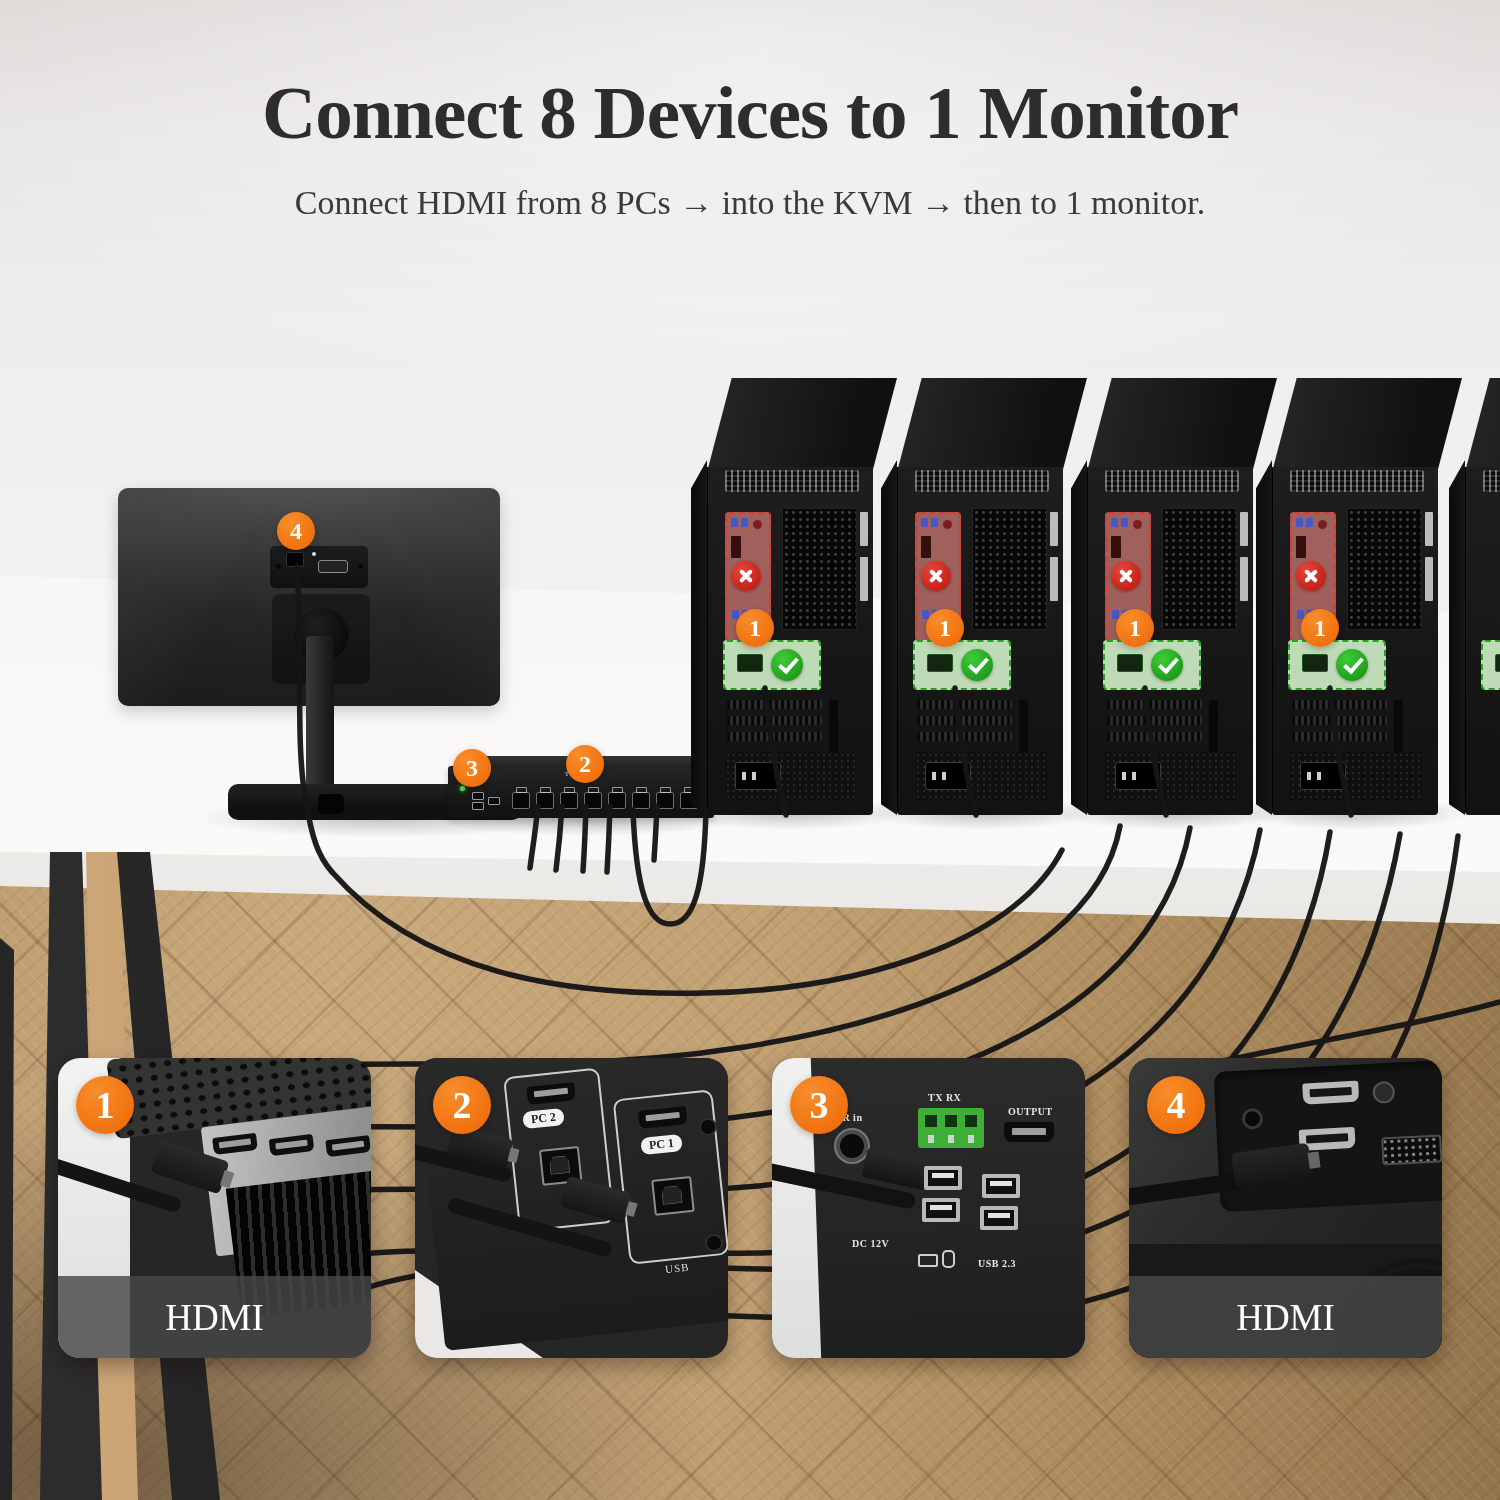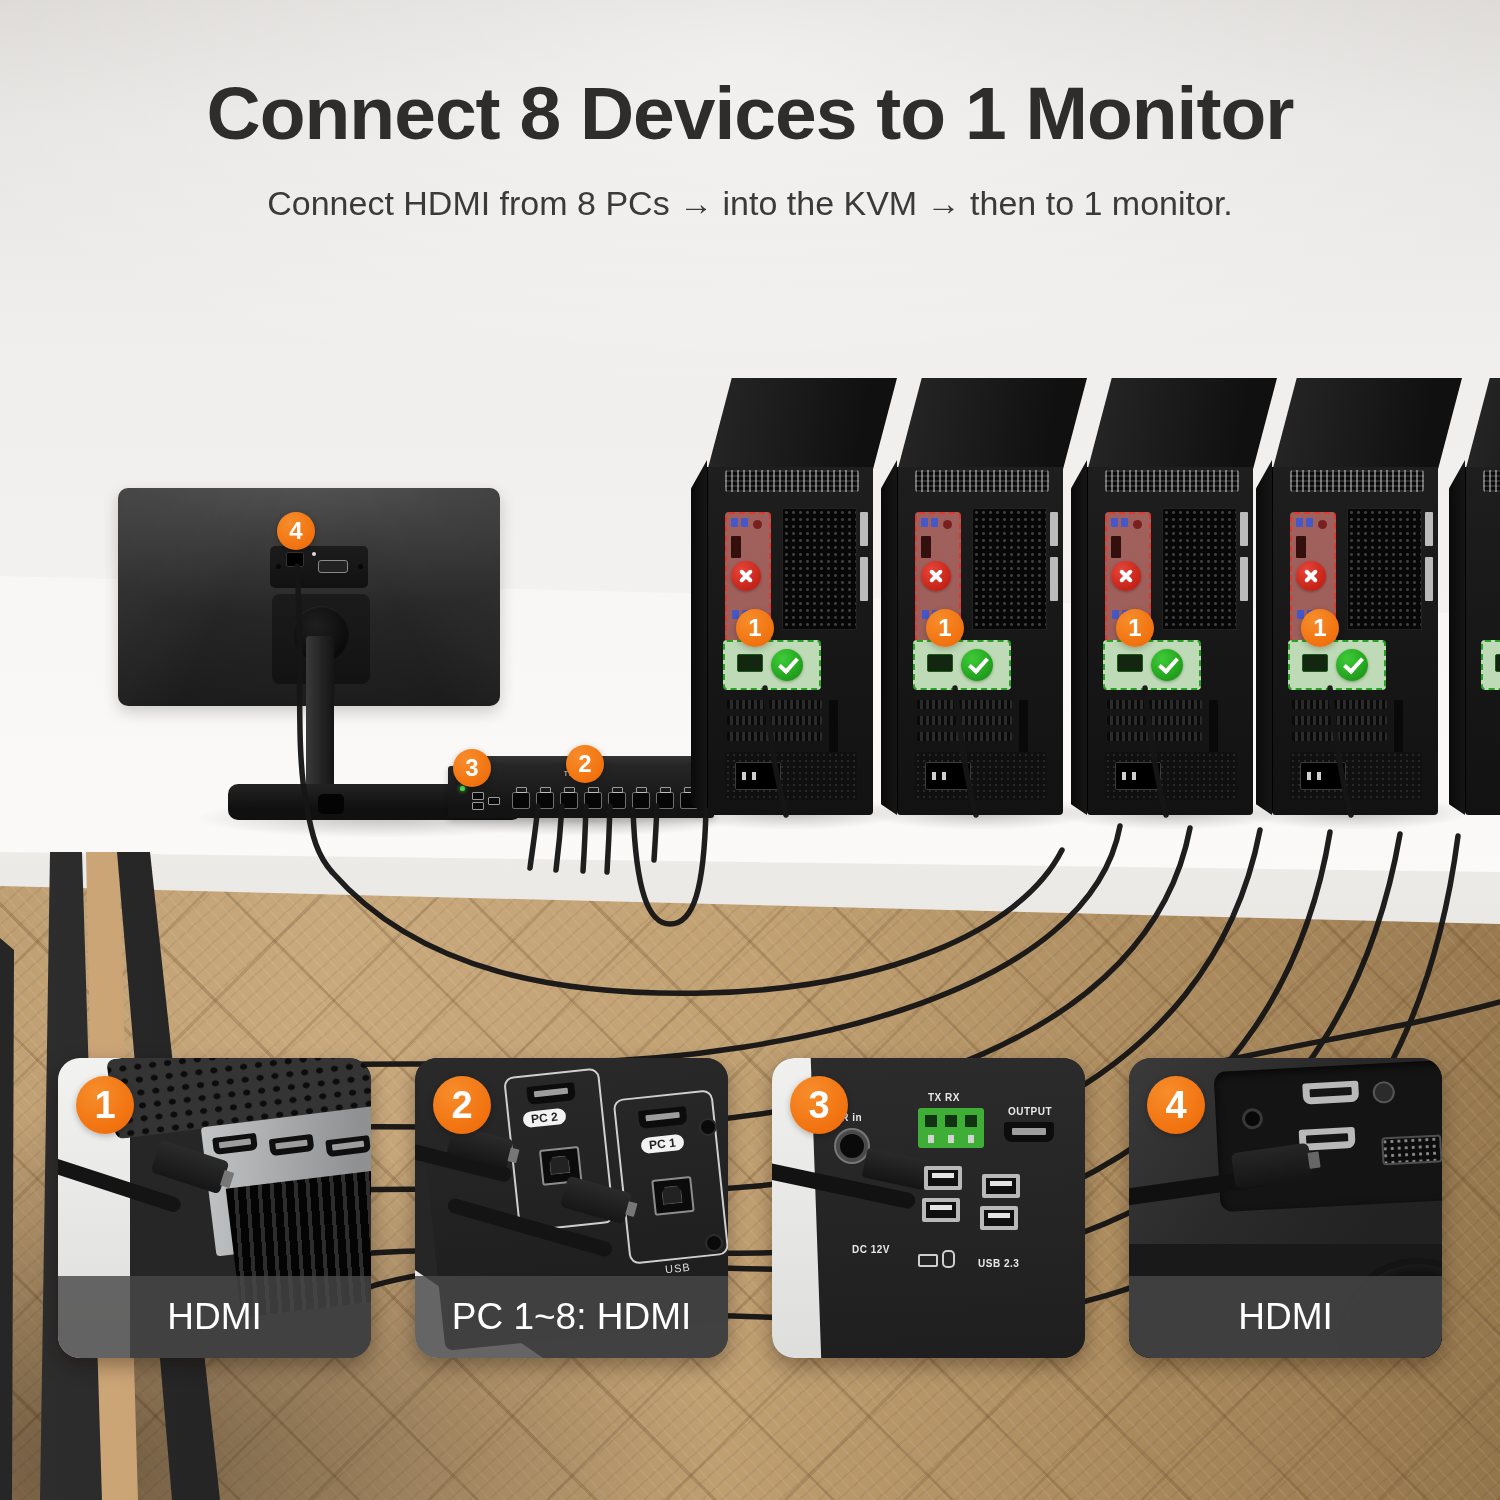--- a/index.html
+++ b/index.html
@@ -1,17 +1,17 @@
 <!DOCTYPE html>
 <html><head>
 <meta charset="utf-8">
 <style>
   html,body{margin:0;padding:0;background:#ddd;}
   .canvas{position:relative;width:1500px;height:1500px;overflow:hidden;
-    font-family:Liberation Sans, sans-serif;background:#efedeb;}
+    font-family:Liberation Serif, serif;background:#efedeb;}
 
   
   .wall{position:absolute;left:0;top:0;width:1500px;height:640px;z-index:0;
     background:linear-gradient(180deg,#dcd9d6 0%,#e8e6e4 20%,#f0eeec 50%,#f4f2f0 100%);}
   .wall::before{content:'';position:absolute;inset:0;
     background:radial-gradient(1200px 500px at 50% 10%, rgba(255,255,255,.5), transparent 70%);}
   .table-surface{position:absolute;left:0;top:0;width:1500px;height:900px;z-index:1;
     clip-path:polygon(0 576px,1500px 614px,1500px 874px,0 853px);
     background:linear-gradient(180deg,#ebebe9 0%,#f5f4f3 35%,#fbfaf9 100%);}
   .table-edge{position:absolute;left:0;top:0;width:1500px;height:960px;z-index:1;
@@ -491,35 +491,34 @@
     </div>
     <div class="p2-pill" style="left:226px;top:78px;">PC 1</div>
     <div class="p2-usb-lbl" style="left:250px;top:204px;">USB</div>
     <div class="p2-cable" style="left:-22px;top:96px;width:120px;transform:rotate(14deg);"></div>
     <div class="p2-plug" style="left:34px;top:74px;width:62px;height:30px;transform:rotate(14deg);"></div>
     <div class="p2-cable" style="left:30px;top:162px;width:170px;transform:rotate(16deg);"></div>
     <div class="p2-plug" style="left:148px;top:126px;width:66px;height:32px;transform:rotate(16deg);"></div>
     <div class="p2-screw" style="left:284px;top:60px;"></div>
     <div class="p2-screw" style="left:290px;top:176px;"></div>
     <div class="badge lg">2</div>
-    <div class="panel-label">PC 1~8: HDMI</div>
   </div>
 
   <div class="panel" style="left:772px;">
     <div class="pp p3-light"></div>
     <div class="pp p3-face"></div>
     <div class="p3-lbl" style="left:66px;top:54px;">IR in</div>
     <div class="pp p3-jack"></div>
     <div class="p3-lbl" style="left:156px;top:34px;">TX RX</div>
     <div class="pp p3-term"></div>
     <div class="p3-lbl" style="left:236px;top:48px;">OUTPUT</div>
     <div class="pp p3-hdmi"></div>
     <div class="pp p3-cable"></div>
     <div class="pp p3-plug"></div>
-    <div class="p3-lbl" style="left:80px;top:186px;">DC 12V</div>
+    <div class="p3-lbl" style="left:80px;top:180px;">DC 12V</div>
     <div class="p3-usb" style="left:152px;top:108px;"></div>
     <div class="p3-usb" style="left:150px;top:140px;"></div>
     <div class="p3-usb" style="left:210px;top:116px;"></div>
     <div class="p3-usb" style="left:208px;top:148px;"></div>
     <div class="pp p3-kb"></div>
     <div class="pp p3-mouse"></div>
     <div class="p3-lbl" style="left:206px;top:200px;">USB 2.3</div>
     <div class="badge lg">3</div>
   </div>
 

